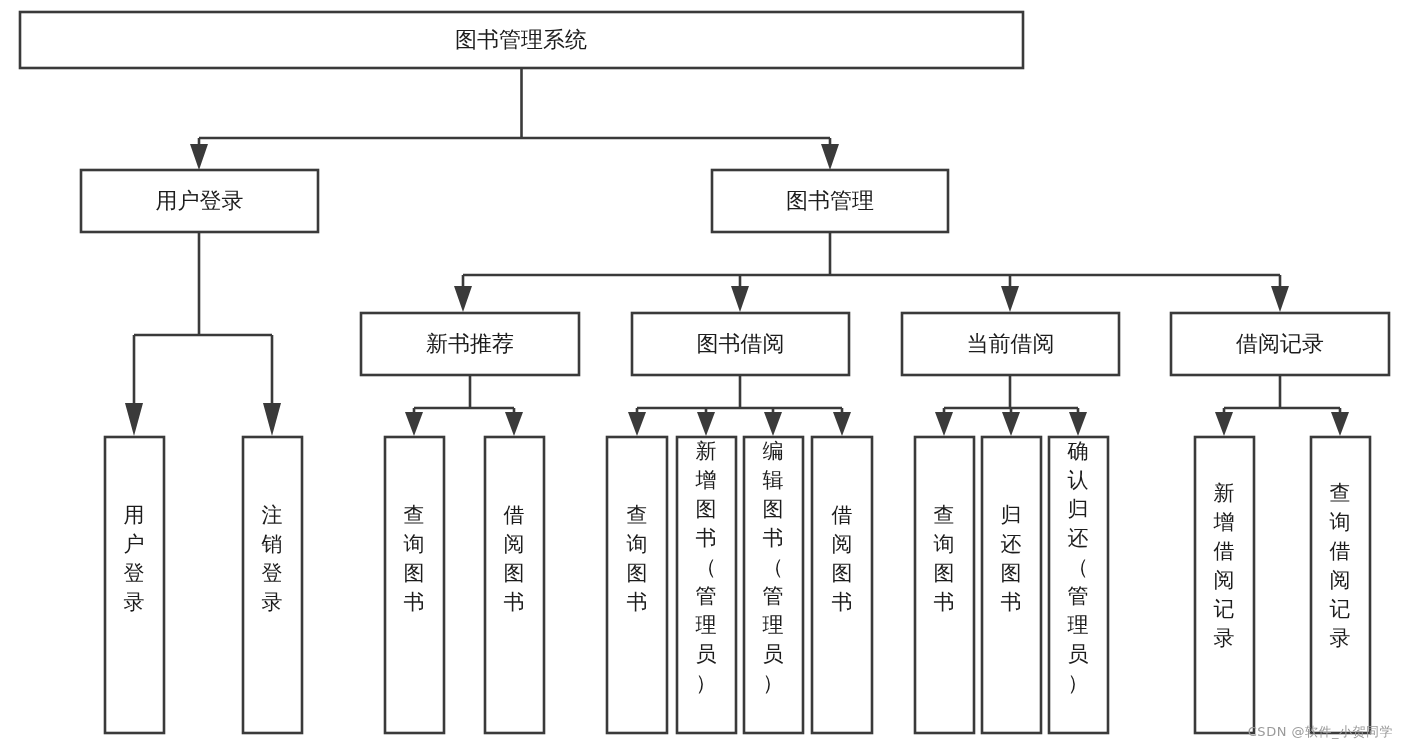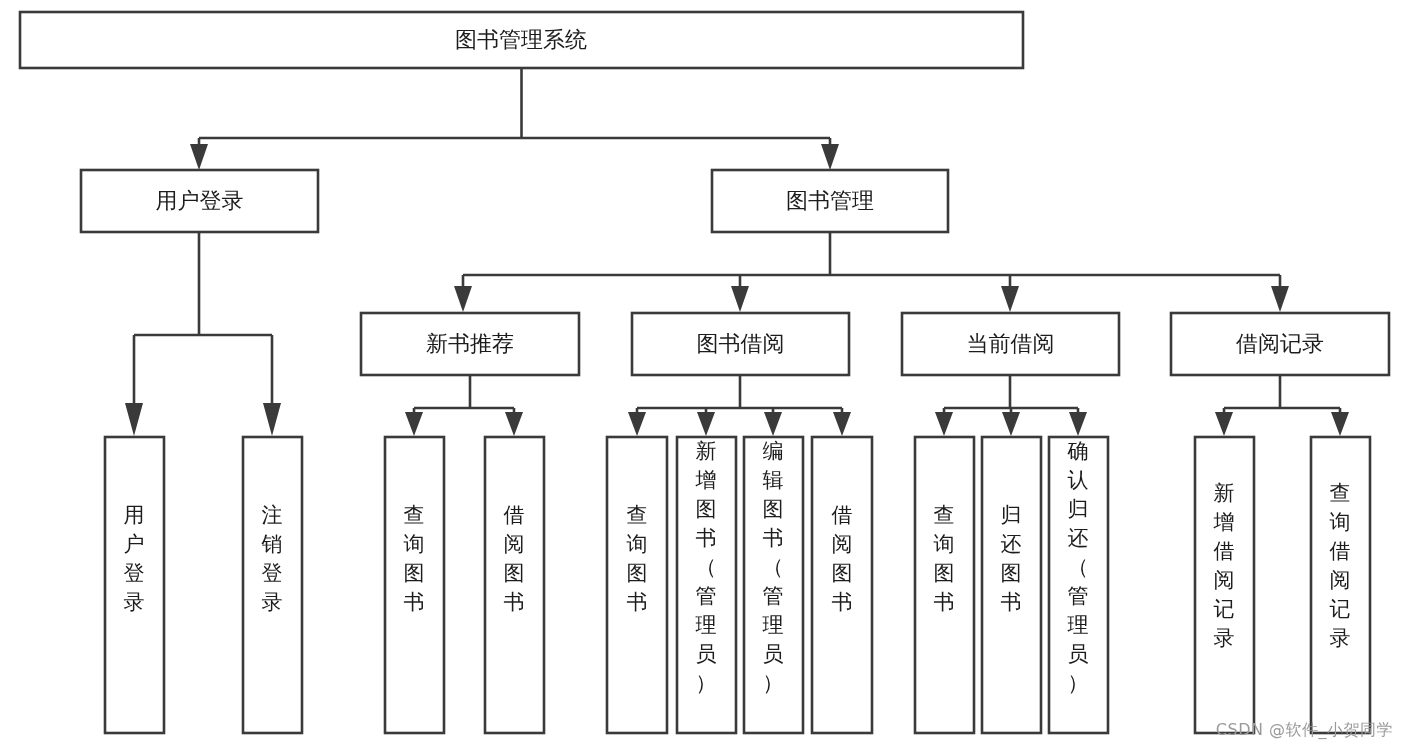--- a/index.html
+++ b/index.html
@@ -46,21 +46,21 @@
   }
   .arrow-head {
     fill: #3a3a3a;
     stroke: none;
   }
   .watermark {
     position: absolute;
     right: 12px;
     bottom: 6px;
     font-family: "DejaVu Sans", "Liberation Sans", sans-serif;
-    font-size: 16px;
+    font-size: 13px;
     color: #9a9a9a;
     letter-spacing: 0.5px;
     white-space: nowrap;
     user-select: none;
   }
 </style>
 </head>
 <body>
 
 <svg id="diagram" viewBox="0 0 1405 747" xmlns="http://www.w3.org/2000/svg">

